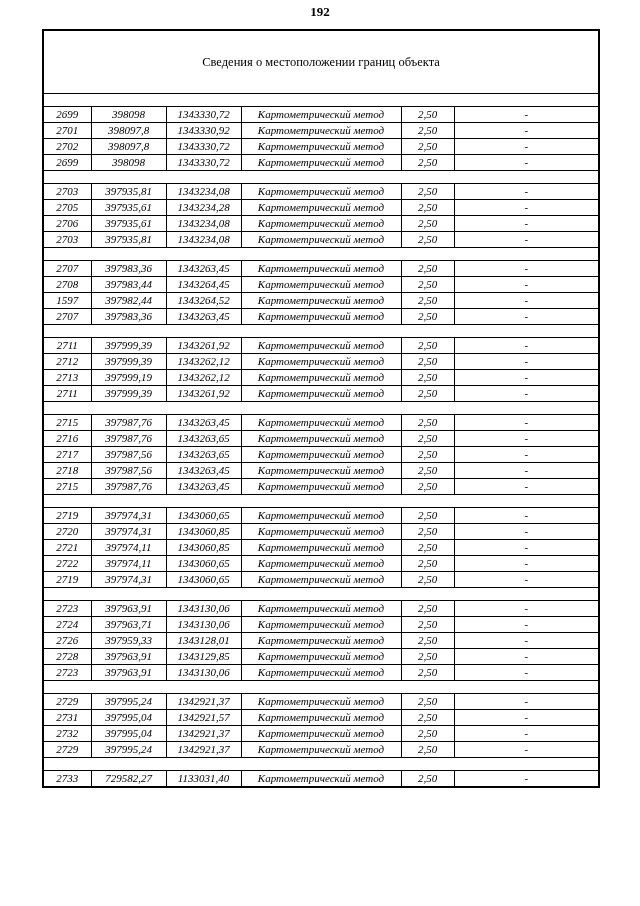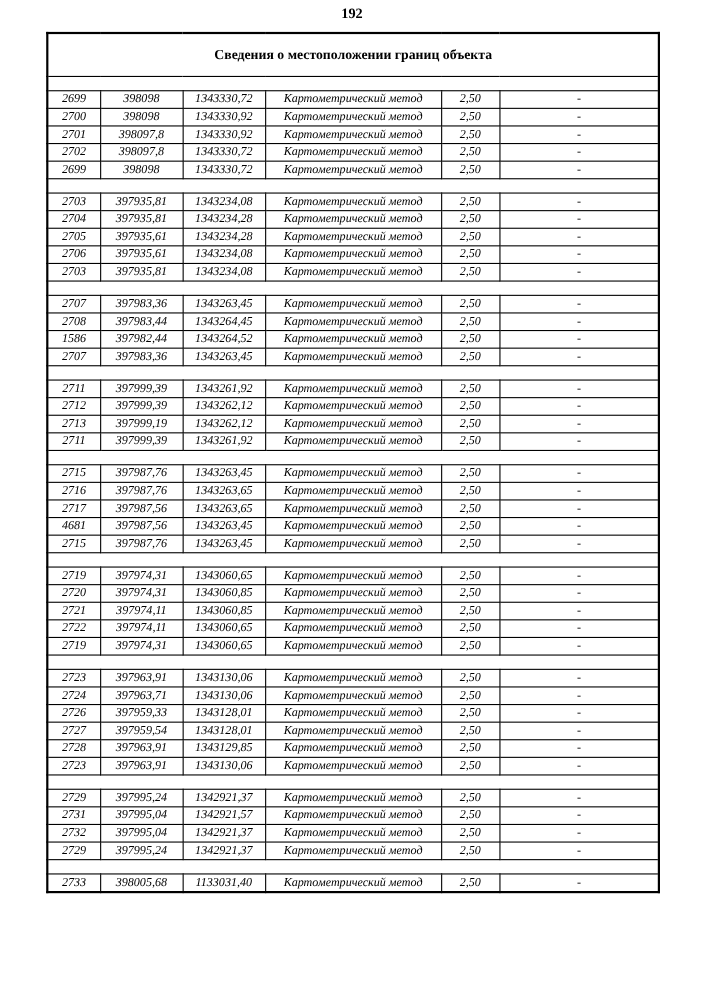--- a/index.html
+++ b/index.html
@@ -29,26 +29,26 @@
     position: absolute;
     left: 42px;
     top: 29px;
     width: 556px;
     border-collapse: collapse;
     table-layout: fixed;
     border: 2px solid #000000;
   }
   table.coords-table th {
     border: 1px solid #000000;
-    font-weight: bold;
+    font-weight: normal;
     font-size: 12.5px;
     height: 30px;
     text-align: center;
     vertical-align: middle;
-    padding: 4px 4px;
+    padding: 16px 4px;
   }
   table.coords-table td {
     border: 1px solid #000000;
     font-style: italic;
     font-size: 11px;
     height: 15px;
     line-height: 1.05;
     padding: 0 2px;
     text-align: center;
     vertical-align: middle;
@@ -94,28 +94,20 @@
         </tr>
         <tr>
           <td>2699</td>
           <td>398098</td>
           <td>1343330,72</td>
           <td>Картометрический метод</td>
           <td>2,50</td>
           <td>-</td>
         </tr>
         <tr>
-          <td>2700</td>
-          <td>398098</td>
-          <td>1343330,92</td>
-          <td>Картометрический метод</td>
-          <td>2,50</td>
-          <td>-</td>
-        </tr>
-        <tr>
           <td>2701</td>
           <td>398097,8</td>
           <td>1343330,92</td>
           <td>Картометрический метод</td>
           <td>2,50</td>
           <td>-</td>
         </tr>
         <tr>
           <td>2702</td>
           <td>398097,8</td>
@@ -137,28 +129,20 @@
         </tr>
         <tr>
           <td>2703</td>
           <td>397935,81</td>
           <td>1343234,08</td>
           <td>Картометрический метод</td>
           <td>2,50</td>
           <td>-</td>
         </tr>
         <tr>
-          <td>2704</td>
-          <td>397935,81</td>
-          <td>1343234,28</td>
-          <td>Картометрический метод</td>
-          <td>2,50</td>
-          <td>-</td>
-        </tr>
-        <tr>
           <td>2705</td>
           <td>397935,61</td>
           <td>1343234,28</td>
           <td>Картометрический метод</td>
           <td>2,50</td>
           <td>-</td>
         </tr>
         <tr>
           <td>2706</td>
           <td>397935,61</td>
@@ -188,21 +172,21 @@
         </tr>
         <tr>
           <td>2708</td>
           <td>397983,44</td>
           <td>1343264,45</td>
           <td>Картометрический метод</td>
           <td>2,50</td>
           <td>-</td>
         </tr>
         <tr>
-          <td>1586</td>
+          <td>1597</td>
           <td>397982,44</td>
           <td>1343264,52</td>
           <td>Картометрический метод</td>
           <td>2,50</td>
           <td>-</td>
         </tr>
         <tr>
           <td>2707</td>
           <td>397983,36</td>
           <td>1343263,45</td>
@@ -266,21 +250,21 @@
         </tr>
         <tr>
           <td>2717</td>
           <td>397987,56</td>
           <td>1343263,65</td>
           <td>Картометрический метод</td>
           <td>2,50</td>
           <td>-</td>
         </tr>
         <tr>
-          <td>4681</td>
+          <td>2718</td>
           <td>397987,56</td>
           <td>1343263,45</td>
           <td>Картометрический метод</td>
           <td>2,50</td>
           <td>-</td>
         </tr>
         <tr>
           <td>2715</td>
           <td>397987,76</td>
           <td>1343263,45</td>
@@ -352,28 +336,20 @@
         </tr>
         <tr>
           <td>2726</td>
           <td>397959,33</td>
           <td>1343128,01</td>
           <td>Картометрический метод</td>
           <td>2,50</td>
           <td>-</td>
         </tr>
         <tr>
-          <td>2727</td>
-          <td>397959,54</td>
-          <td>1343128,01</td>
-          <td>Картометрический метод</td>
-          <td>2,50</td>
-          <td>-</td>
-        </tr>
-        <tr>
           <td>2728</td>
           <td>397963,91</td>
           <td>1343129,85</td>
           <td>Картометрический метод</td>
           <td>2,50</td>
           <td>-</td>
         </tr>
         <tr>
           <td>2723</td>
           <td>397963,91</td>
@@ -415,21 +391,21 @@
           <td>1342921,37</td>
           <td>Картометрический метод</td>
           <td>2,50</td>
           <td>-</td>
         </tr>
         <tr class="spacer-row">
           <td colspan="6"></td>
         </tr>
         <tr>
           <td>2733</td>
-          <td>398005,68</td>
+          <td>729582,27</td>
           <td>1133031,40</td>
           <td>Картометрический метод</td>
           <td>2,50</td>
           <td>-</td>
         </tr>
       </tbody>
   </table>
 </div>
 
 </body></html>

